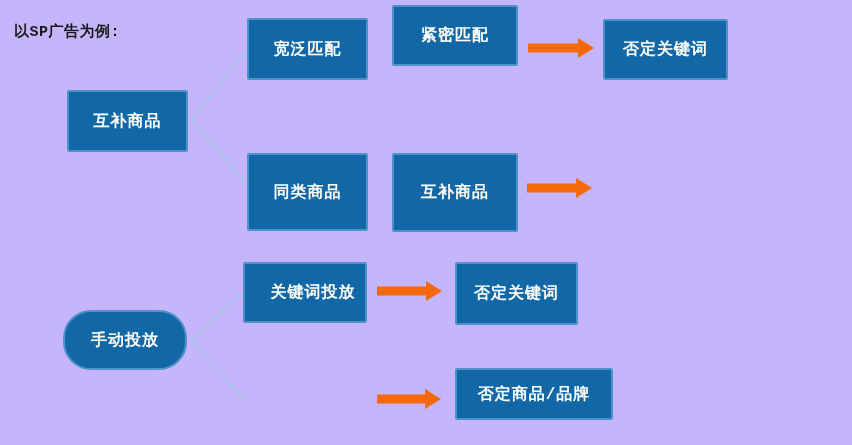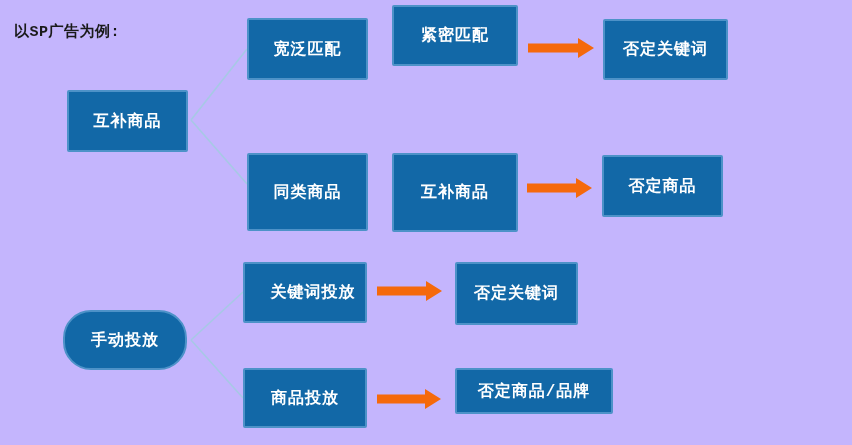--- a/index.html
+++ b/index.html
@@ -35,21 +35,21 @@
   #n-broad     { left:247px; top:18px;  width:121px; height:62px;text-align:right; }
   #n-close     { left:392px; top:5px;  width:126px; height:61px; }
   #n-negkw1    { left:603px; top:19px;  width:125px; height:61px; }
   #n-similar   { left:247px; top:153px; width:121px; height:78px; }
   #n-comp      { left:392px; top:153px; width:126px; height:79px; }
   #n-negprod   { left:602px; top:155px; width:121px; height:62px; }
   #n-manual    { left:63px;  top:310px; width:124px; height:60px;border-radius:28px; }
   #n-kwtarget  { left:243px; top:262px; width:124px; height:61px;padding-left:16px; }
   #n-negkw2    { left:455px; top:262px; width:123px; height:63px; }
   #n-prodtgt   { left:243px; top:368px; width:124px; height:60px; }
-  #n-negpb     { left:455px; top:368px; width:158px; height:46px; }
+  #n-negpb     { left:455px; top:368px; width:158px; height:52px; }
 </style>
 </head>
 <body>
 
 <div id="canvas">
 
   <div id="page-title">以SP广告为例:</div>
 
   <svg id="overlay" viewBox="0 0 852 445" xmlns="http://www.w3.org/2000/svg">
 
@@ -67,20 +67,18 @@
       <polygon points="377,394.5 425,394.5 425,389 441,399 425,409 425,403.5 377,403.5"></polygon>
     </g>
   </svg>
 
   <div class="node" id="n-auto">互补商品</div>
   <div class="node" id="n-broad">宽泛匹配</div>
   <div class="node" id="n-close">紧密匹配</div>
   <div class="node" id="n-negkw1">否定关键词</div>
   <div class="node" id="n-similar">同类商品</div>
   <div class="node" id="n-comp">互补商品</div>
-  <div class="node" id="n-negprod">否定商品</div>
   <div class="node" id="n-manual">手动投放</div>
   <div class="node" id="n-kwtarget">关键词投放</div>
   <div class="node" id="n-negkw2">否定关键词</div>
-  <div class="node" id="n-prodtgt">商品投放</div>
   <div class="node" id="n-negpb">否定商品/品牌</div>
 
 </div>
 
 </body></html>

